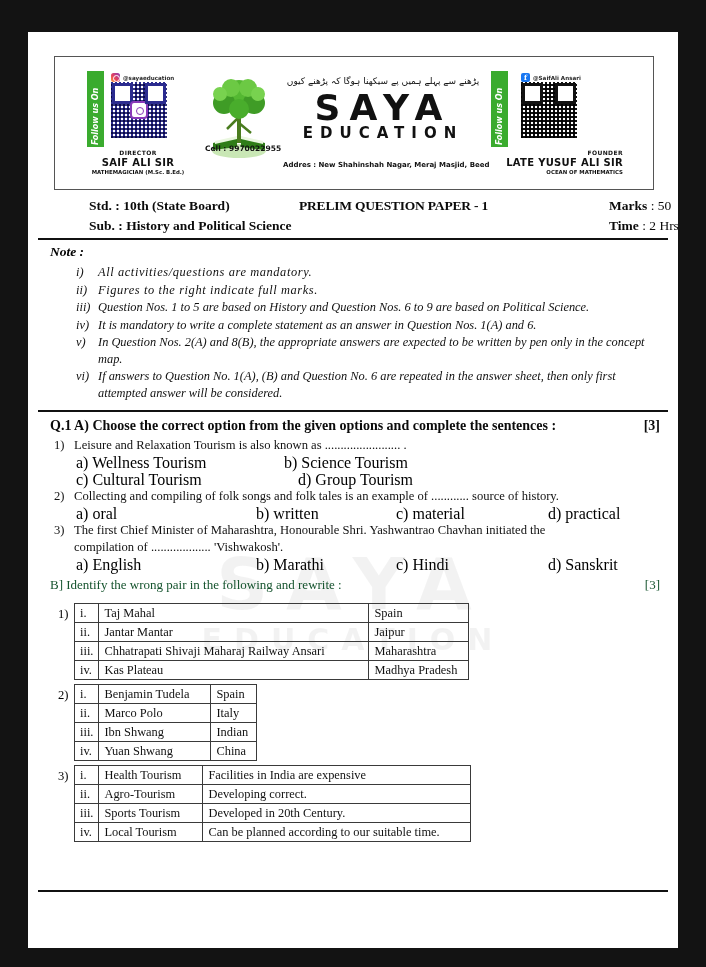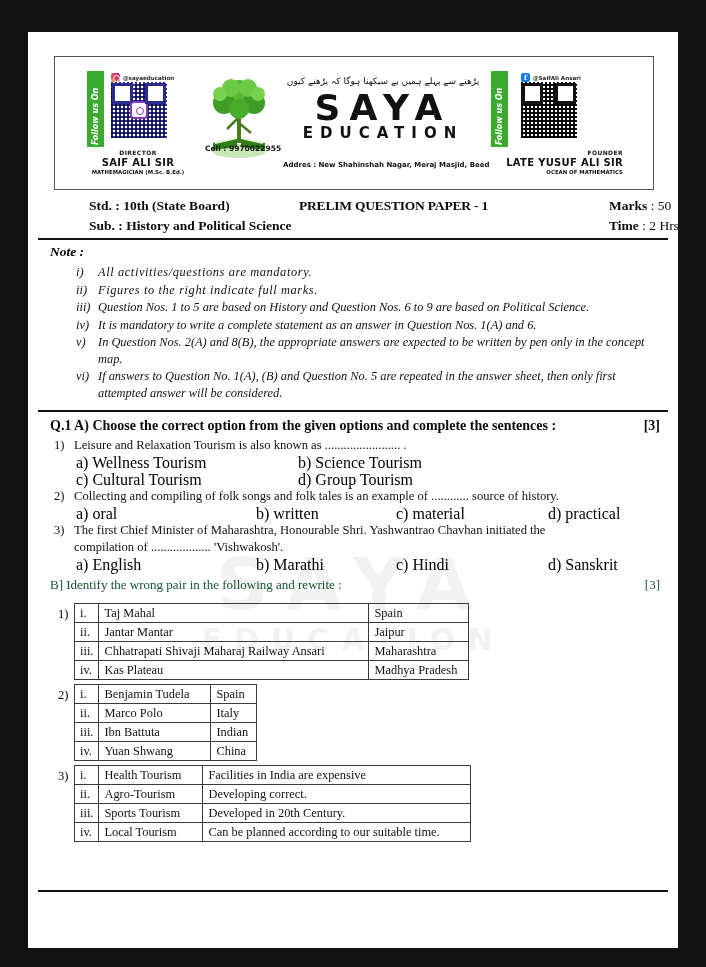--- a/index.html
+++ b/index.html
@@ -327,39 +327,39 @@
         <div class="note-item">
           <span class="note-num">iv)</span>
           <span class="note-txt">It is mandatory to write a complete statement as an answer in Question Nos. 1(A) and 6.</span>
         </div>
         <div class="note-item">
           <span class="note-num">v)</span>
           <span class="note-txt">In Question Nos. 2(A) and 8(B), the appropriate answers are expected to be written by pen only in the concept map.</span>
         </div>
         <div class="note-item">
           <span class="note-num">vi)</span>
-          <span class="note-txt">If answers to Question No. 1(A), (B) and Question No. 5 are repeated in the answer sheet, then only first attempted answer will be considered.</span>
+          <span class="note-txt">If answers to Question No. 1(A), (B) and Question No. 6 are repeated in the answer sheet, then only first attempted answer will be considered.</span>
         </div>
       </div>
   </div>
   <div class="rule rule-thick" style="top:378px"></div>
 
   <div class="q-wrap">
 
     <div class="q-head">
       <span class="lbl">Q.1  A) Choose the correct option from the given options and complete the sentences :</span>
       <span class="mk">[3]</span>
     </div>
 
     <div id="q1a-items">
         <div>
           <div class="q-item"><span class="q-num">1)</span><span>Leisure and Relaxation Tourism is also known as ........................ .</span></div>
           <div class="opts">
             <span class="opt" style="left: 48px;">a) Wellness Tourism</span>
-            <span class="opt" style="left: 270px;">b) Science Tourism</span>
+            <span class="opt" style="left: 256px;">b) Science Tourism</span>
           </div>
           <div class="opts">
             <span class="opt" style="left: 48px;">c) Cultural Tourism</span>
             <span class="opt" style="left: 270px;">d) Group Tourism</span>
           </div>
         </div>
         <div>
           <div class="q-item"><span class="q-num">2)</span><span>Collecting and compiling of folk songs and folk tales is an example of ............ source of history.</span></div>
           <div class="opts">
             <span class="opt" style="left: 48px;">a) oral</span>
@@ -422,21 +422,21 @@
                 <td style="width: 112px;">Benjamin Tudela</td>
                 <td style="width: 46px;">Spain</td>
               </tr>
               <tr>
                 <td class="rn">ii.</td>
                 <td style="width: 112px;">Marco Polo</td>
                 <td style="width: 46px;">Italy</td>
               </tr>
               <tr>
                 <td class="rn">iii.</td>
-                <td style="width: 112px;">Ibn Battuta</td>
+                <td style="width: 112px;">Ibn Shwang</td>
                 <td style="width: 46px;">Indian</td>
               </tr>
               <tr>
                 <td class="rn">iv.</td>
                 <td style="width: 112px;">Yuan Shwang</td>
                 <td style="width: 46px;">China</td>
               </tr>
             </tbody>
           </table>
         </div>

